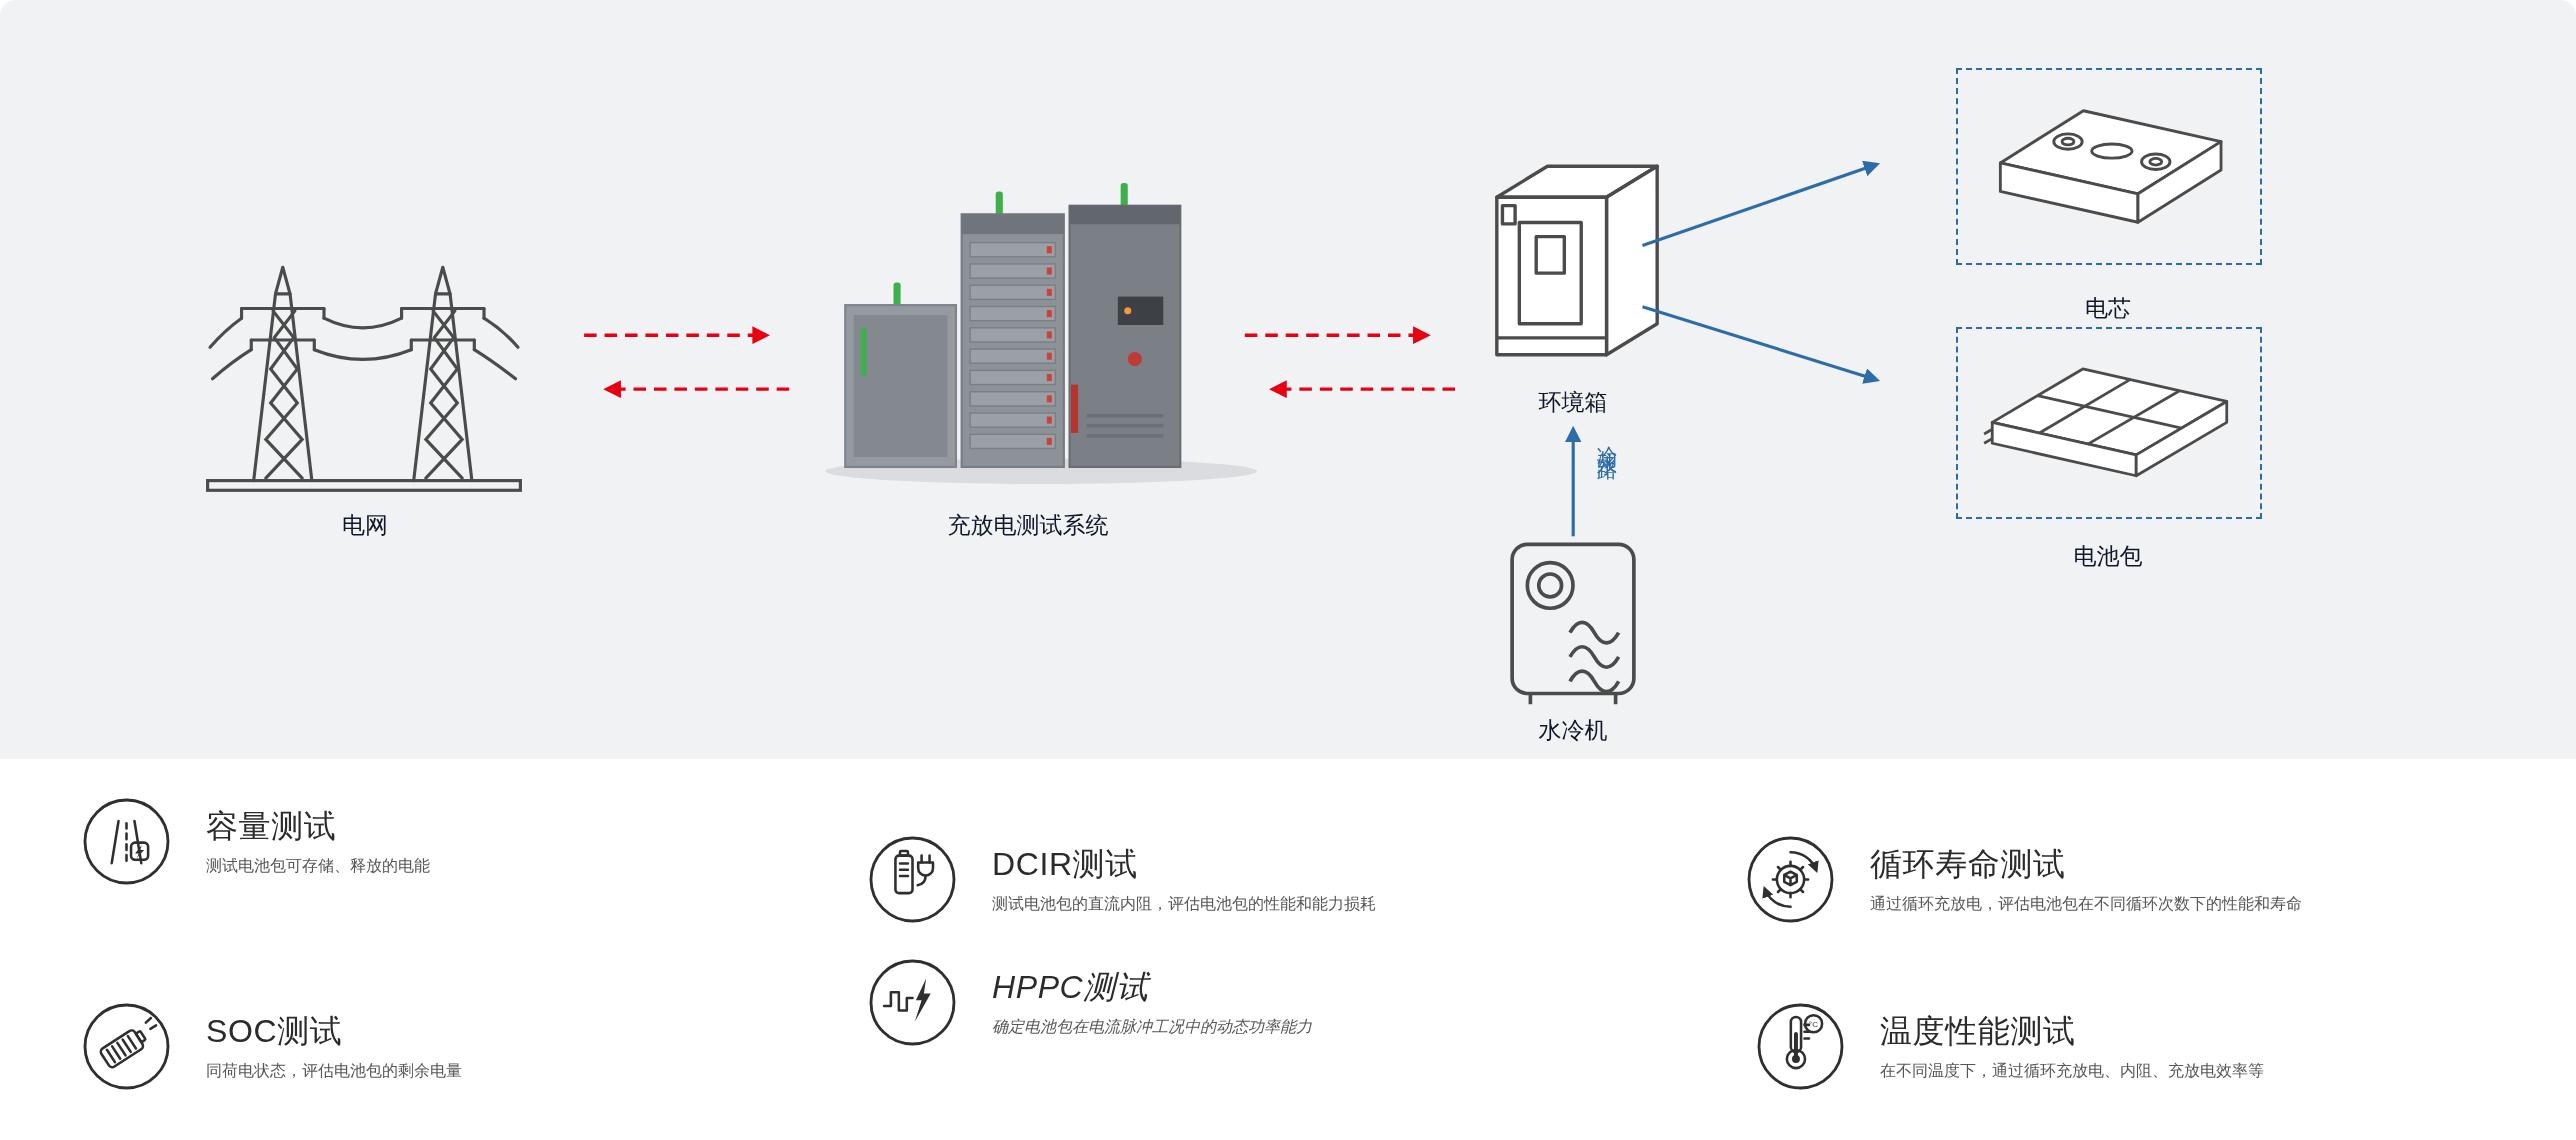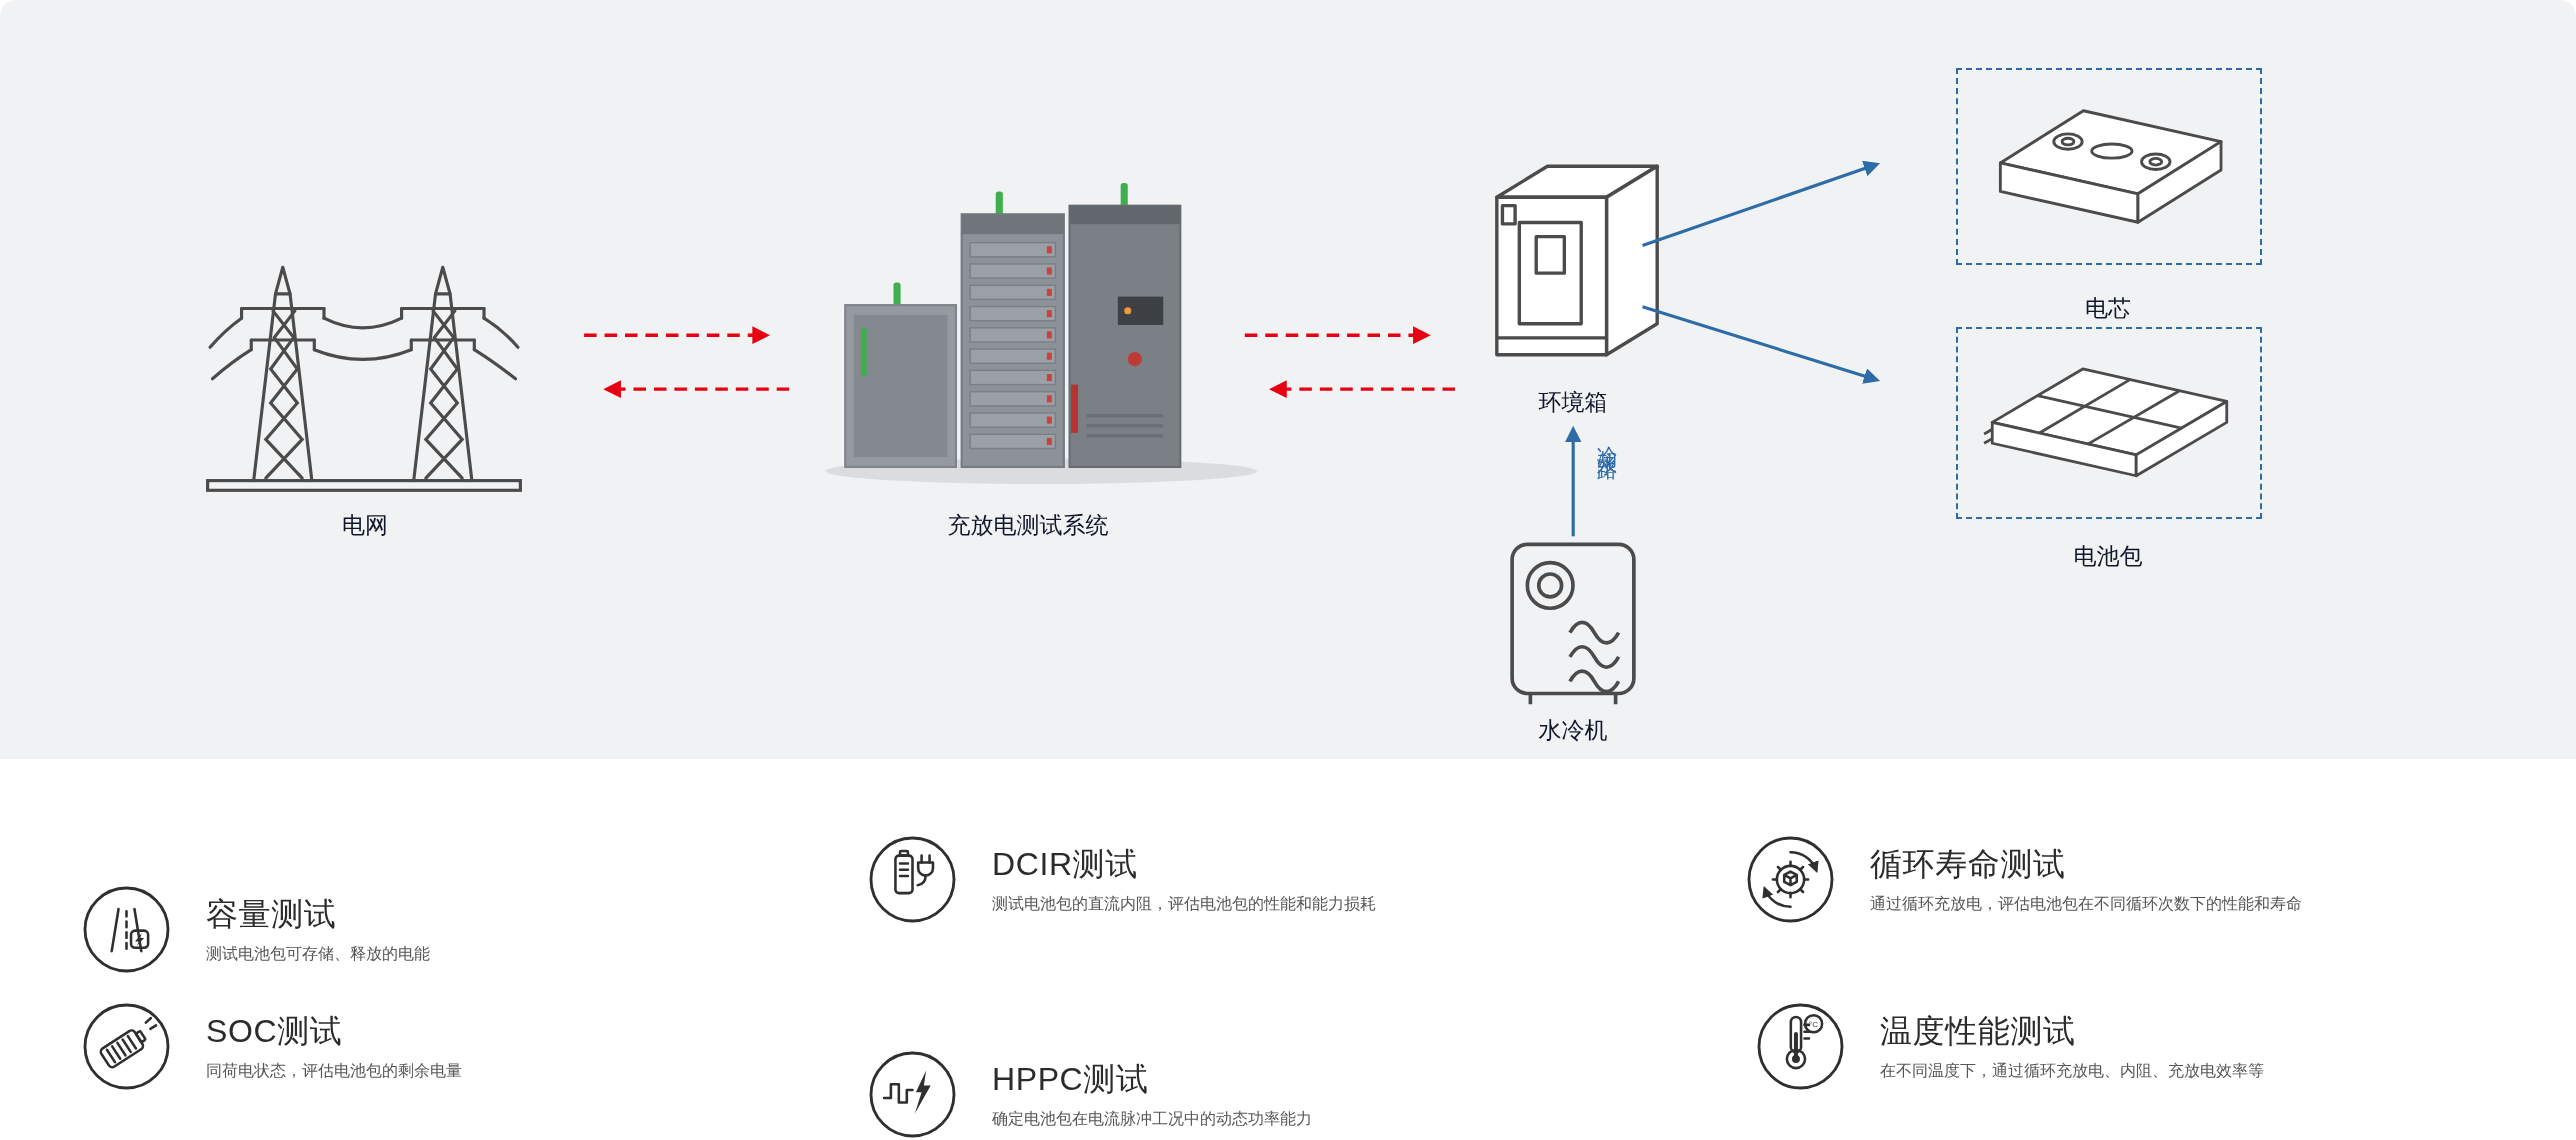--- a/index.html
+++ b/index.html
@@ -27,25 +27,25 @@
   .lnT { stroke:#4b4b4b; stroke-width:2.6; fill:none; stroke-linecap:round; }
   .ln2 { stroke:#4b4b4b; stroke-width:2.4; stroke-linejoin:round; }
 
   
   .feature { position:absolute; display:flex; align-items:center; gap:34px; height:93px; }
   .feature-icon { width:91px; height:91px; flex:0 0 auto; }
   .feature-text { display:flex; flex-direction:column; gap:12.5px; }
   .feature-title { font-size:32px; color:#2b2b2b; font-weight:500; letter-spacing:0.6px; line-height:1.1; white-space:nowrap; }
   .feature-desc  { font-size:16px; color:#565656; line-height:1.1; white-space:nowrap; }
 
-  .f1 { left:81px;  top:883px; }
+  .f1 { left:81px;  top:795px; }
   .f2 { left:867px; top:833px;align-items:center; }
   .f3 { left:1745px; top:833px; }
   .f4 { left:81px;  top:1000px; }
-  .f5 { left:867px; top:1048px; }
+  .f5 { left:867px; top:956px;font-style:italic; }
   .f6 { left:1755px; top:1000px; }
 
   .ring { stroke:#2f2f2f; stroke-width:5; fill:none; }
   .ln   { stroke:#2f2f2f; stroke-width:4.5; fill:none; stroke-linecap:round; stroke-linejoin:round; }
   .ic-text { font-family:"Liberation Sans","DejaVu Sans",sans-serif; }
 </style>
 </head>
 <body>
 
 <div class="canvas">

